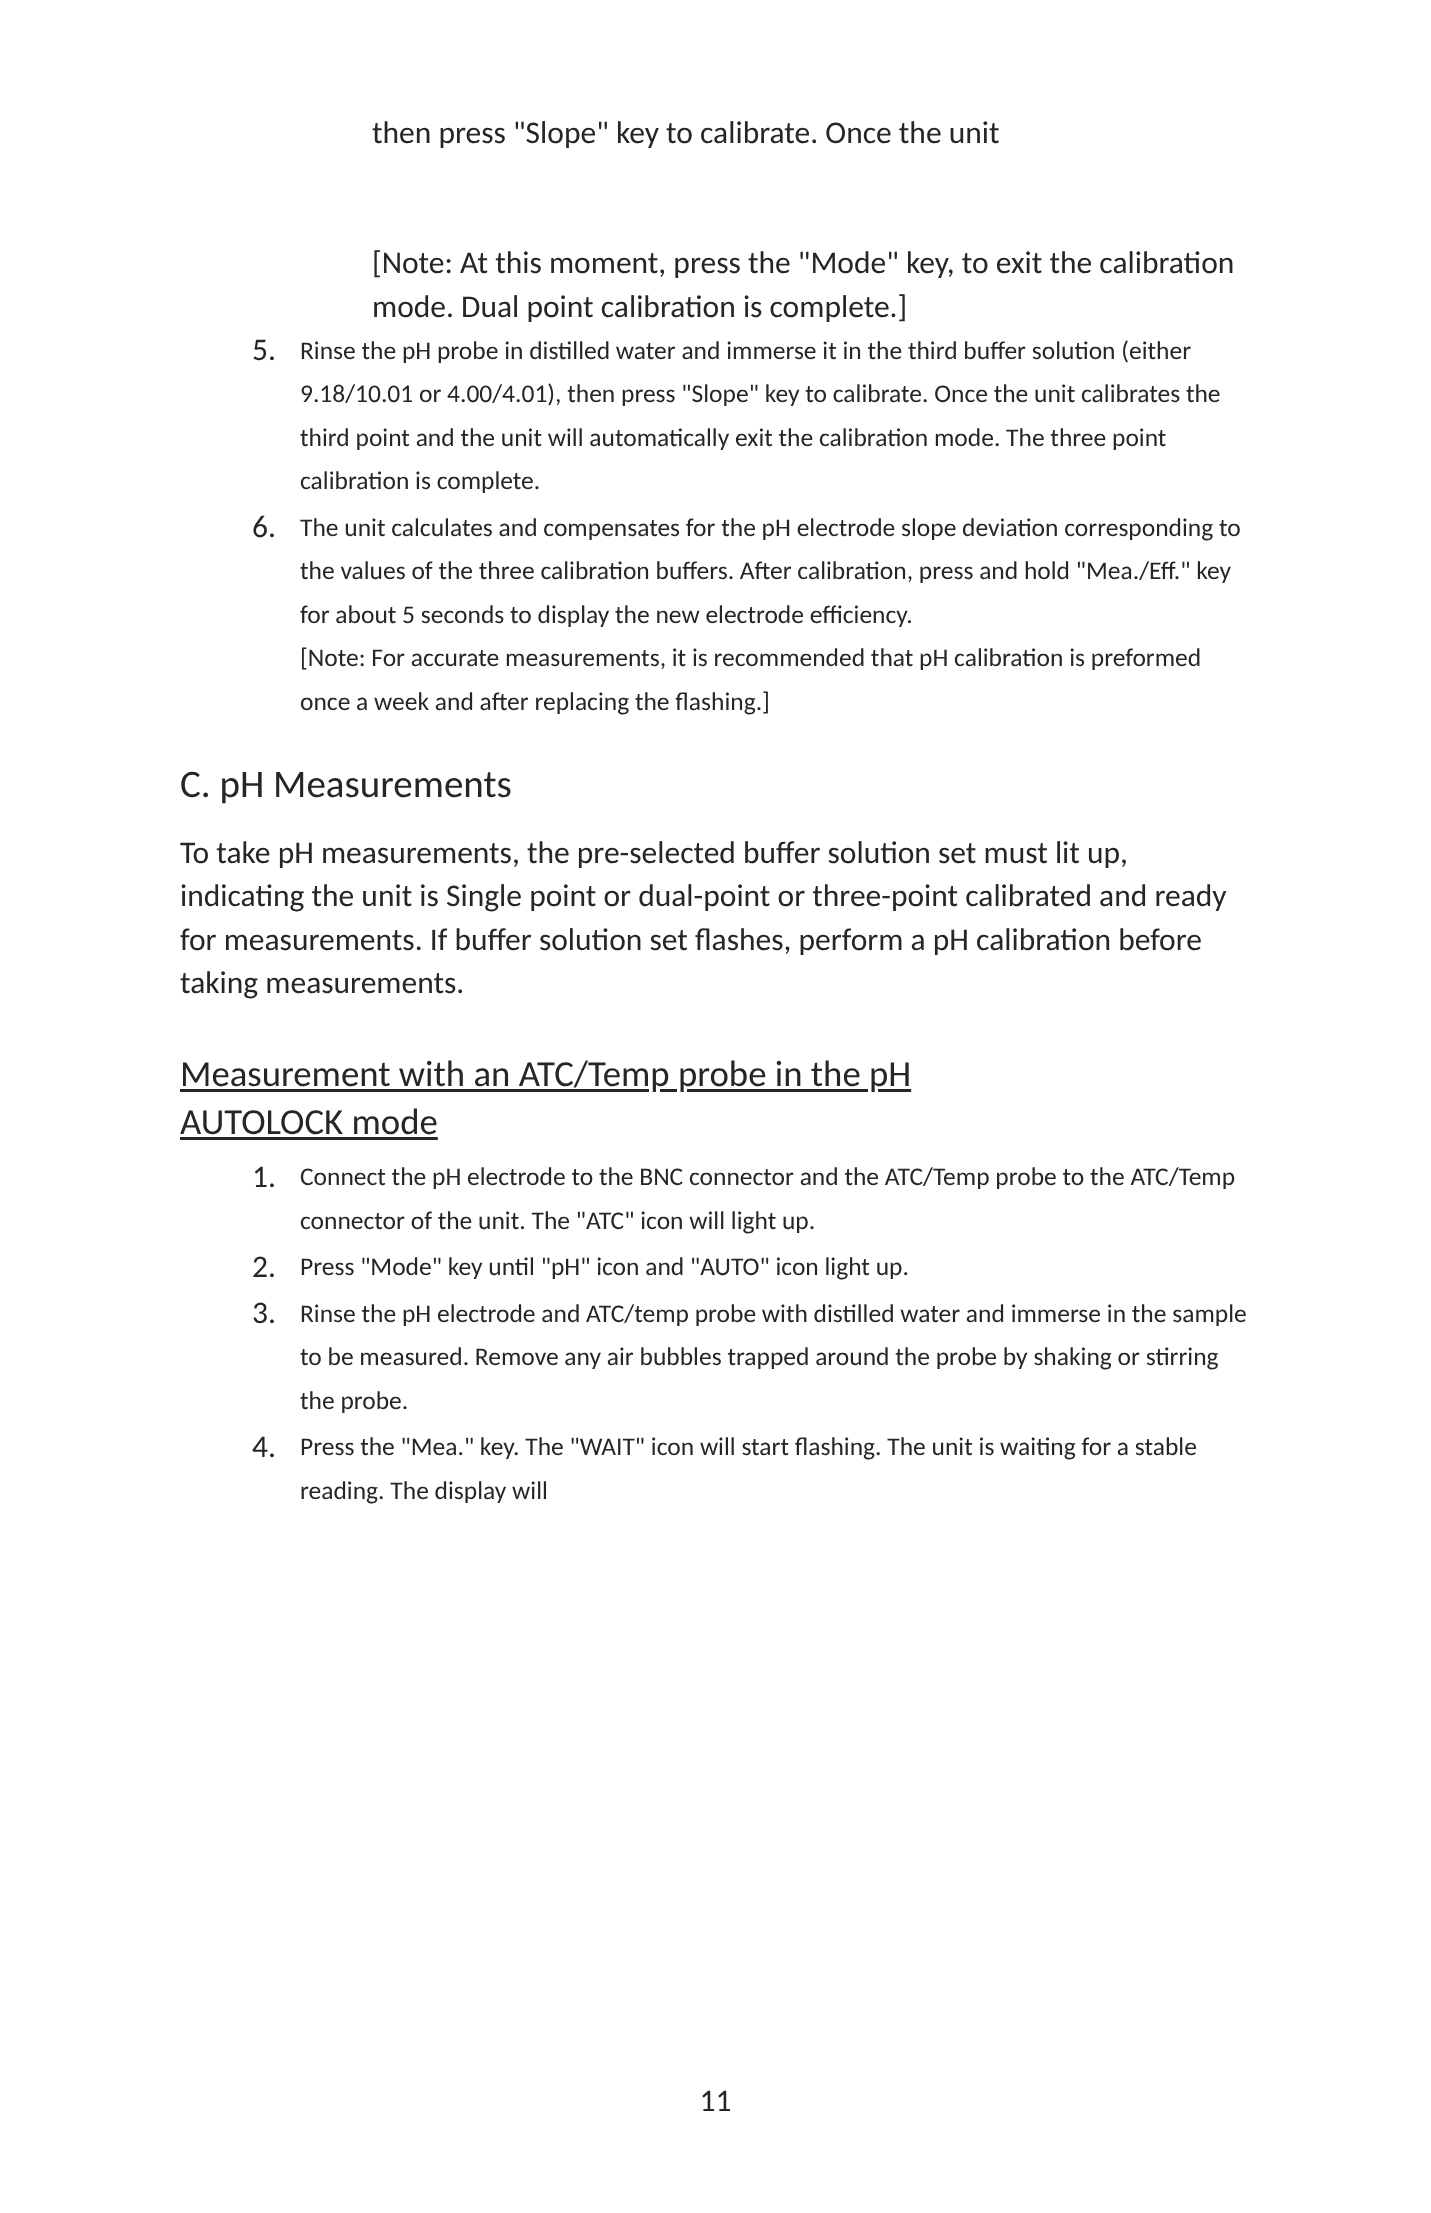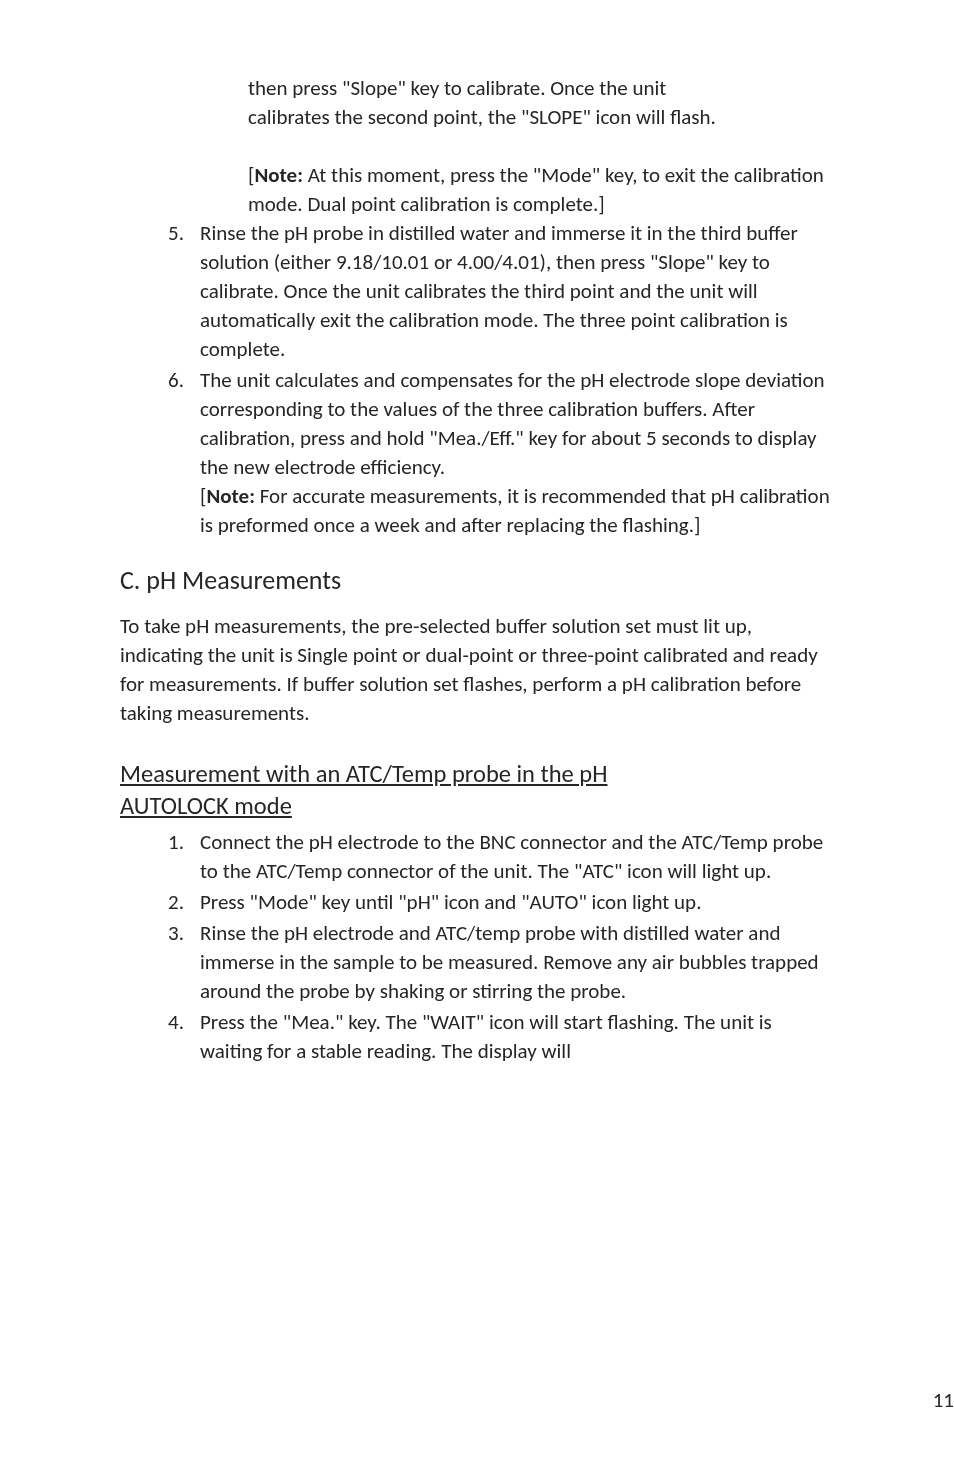--- a/index.html
+++ b/index.html
@@ -24,21 +24,21 @@
   .ol-num {
     width: 70px;
     flex-shrink: 0;
     padding-left: 48px;
     box-sizing: border-box;
     font-size: 21px;
     line-height: 29px;
   }
   .ol-body {
     flex: 1;
-    font-size: 21px;
+    font-size: 17px;
     line-height: 29px;
     padding-left: 10px;
   }
   .continuation {
     margin-left: 128px;
     font-size: 21px;
     line-height: 29px;
   }
   .h2 {
     font-size: 26px;
@@ -51,38 +51,38 @@
     line-height: 29px;
     margin: 16px 0 10px 0;
   }
   .h3 {
     font-size: 24.5px;
     line-height: 32px;
     margin-top: 30px;
     margin-bottom: 6px;
     text-decoration: underline;
   }
-  b { font-weight: 700; }
+  b { font-weight: 400; }
   .pagenum {
     position: absolute;
     bottom: 62px;
     left: 0;
     width: 954px;
-    text-align: right;
+    text-align: center;
     font-size: 21px;
   }
 </style>
 </head>
 <body>
 
 <div class="page">
 
   <div class="continuation">
     <span>then press "Slope" key to calibrate. Once the unit</span><br>
-    <span>calibrates the second point, the "SLOPE" icon will flash.</span><br>
+    <br>
     <br>
     <span>[</span><b>Note:</b><span> At this moment, press the "Mode" key, to exit the calibration mode. Dual point calibration is complete.]</span>
   </div>
 
   <div class="ol-item">
     <div class="ol-num">5.</div>
     <div class="ol-body">Rinse the pH probe in distilled water and immerse it in the third buffer solution (either 9.18/10.01 or 4.00/4.01), then press "Slope" key to calibrate. Once the unit calibrates the third point and the unit will automatically exit the calibration mode. The three point calibration is complete.</div>
   </div>
 
   <div class="ol-item">

